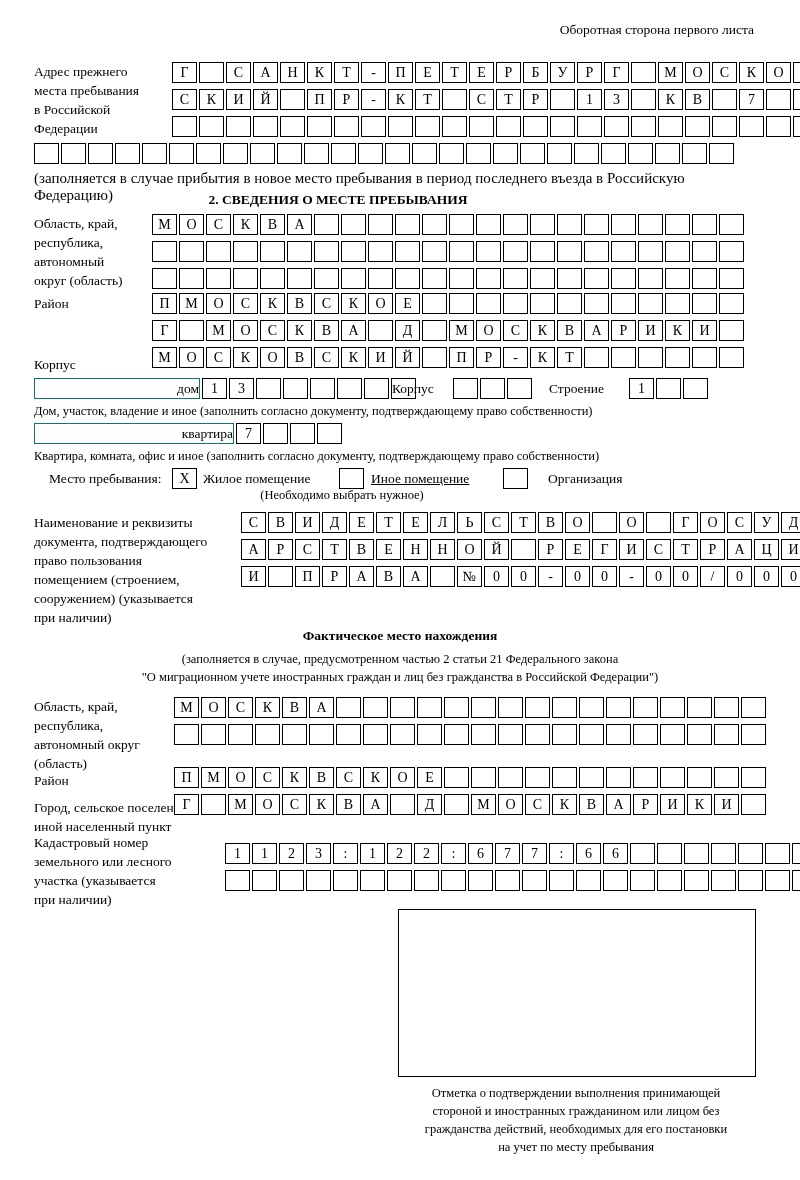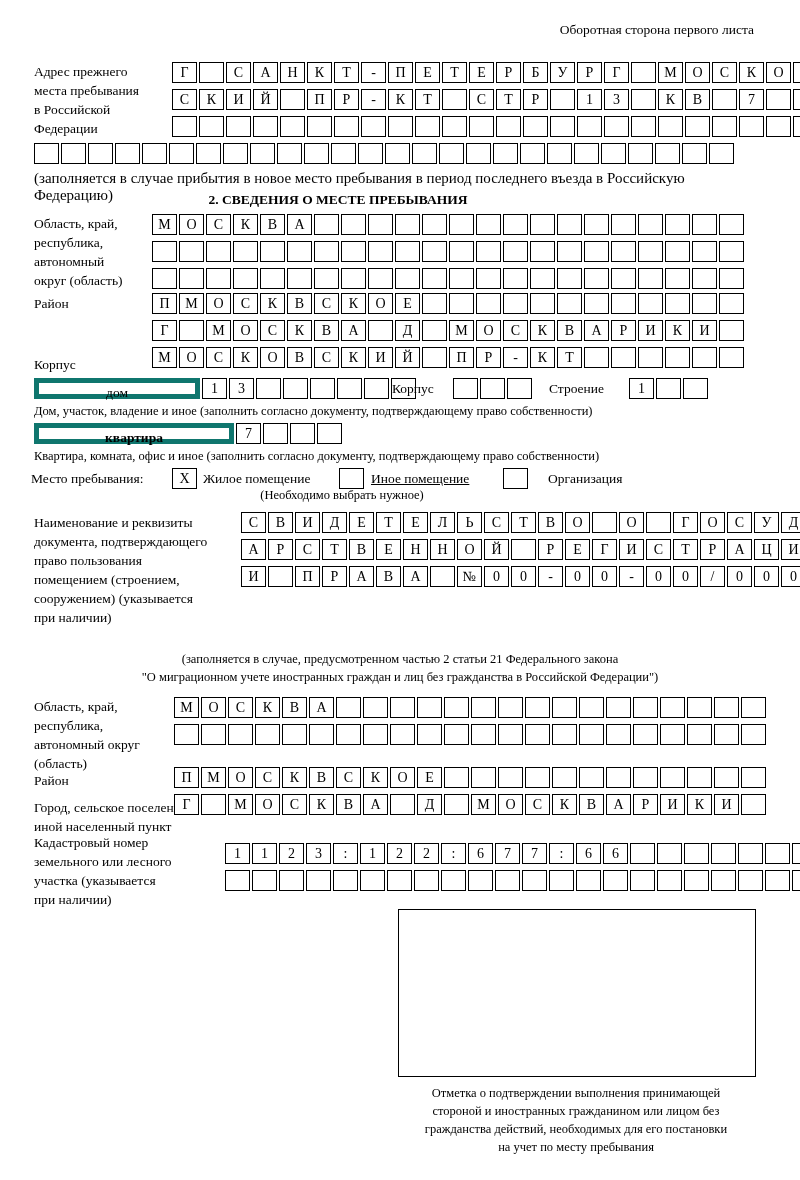--- a/index.html
+++ b/index.html
@@ -47,23 +47,23 @@
     margin-right: 2px;
     text-align: center;
     line-height: 19px;
     font-size: 14px;
     font-family: "Liberation Serif", serif;
     background: #fff;
   }
   .cell.last { margin-right: 0; }
   .widefield {
     position: absolute;
-    border: 5px solid #0f766e;
+    border: 1px solid #0f766e;
     height: 21px;
-    text-align: center;
+    text-align: right;
     line-height: 19px;
     font-size: 13.5px;
     background: #fff;
   }
   .inline-lbl {
     position: absolute;
     font-size: 13.5px;
     line-height: 21px;
   }
   .bigbox {
@@ -383,30 +383,30 @@
     </div>
   <div class="inline-lbl" style="left:549px; top:378px;text-align:right;">Строение</div>
   <div class="boxrow" id="s2-stroenie" style="left:629px; top:378px;">
       <div class="cell">1</div>
       <div class="cell"></div>
       <div class="cell last"></div>
     </div>
 
   <div class="lbl small" style="left:34px; top:402px;">Дом, участок, владение и иное (заполнить согласно документу, подтверждающему право собственности)</div>
 
-  <div class="widefield" style="left:34px; top:423px; width:200px;font-weight:bold;">квартира</div>
+  <div class="widefield" style="left:34px; top:423px; width:200px;">квартира</div>
   <div class="boxrow" id="s2-flat" style="left:236px; top:423px;">
       <div class="cell">7</div>
       <div class="cell"></div>
       <div class="cell"></div>
       <div class="cell last"></div>
     </div>
   <div class="lbl small" style="left:34px; top:447px;">Квартира, комната, офис и иное (заполнить согласно документу, подтверждающему право собственности)</div>
 
-  <div class="inline-lbl" style="left:31px; top:468px;">Место пребывания:</div>
+  <div class="inline-lbl" style="left:49px; top:468px;">Место пребывания:</div>
   <div class="chk" style="left:172px; top:468px;">X</div>
   <div class="inline-lbl" style="left:203px; top:468px;text-align:right;">Жилое помещение</div>
   <div class="chk" style="left:339px; top:468px;"></div>
   <div class="inline-lbl" style="left:371px; top:468px;text-decoration:underline;">Иное помещение</div>
   <div class="chk" style="left:503px; top:468px;"></div>
   <div class="inline-lbl" style="left:548px; top:468px;">Организация</div>
   <div class="center" style="left:172px; top:488px; width:340px; font-size:12.5px;">(Необходимо выбрать нужное)</div>
 
   <div class="lbl" style="left:34px; top:513px;">Наименование и реквизиты
 документа, подтверждающего
@@ -477,20 +477,21 @@
       <div class="cell">0</div>
       <div class="cell">-</div>
       <div class="cell">0</div>
       <div class="cell">0</div>
       <div class="cell">/</div>
       <div class="cell">0</div>
       <div class="cell">0</div>
       <div class="cell last">0</div>
     </div>
 
+  <div class="center bold" style="left:0px; top:628px; width:800px; font-size:13.5px;">Фактическое место нахождения</div>
   <div class="center" style="left:34px; top:652px; width:732px; font-size:12.5px;">(заполняется в случае, предусмотренном частью 2 статьи 21 Федерального закона</div>
   <div class="center" style="left:34px; top:670px; width:732px; font-size:12.5px;">"О миграционном учете иностранных граждан и лиц без гражданства в Российской Федерации")</div>
 
   <div class="lbl" style="left:34px; top:697px;">Область, край,
 республика,
 автономный округ
 (область)</div>
   <div class="boxrow" id="s3-region-1" style="left:174px; top:697px;">
       <div class="cell">М</div>
       <div class="cell">О</div>

